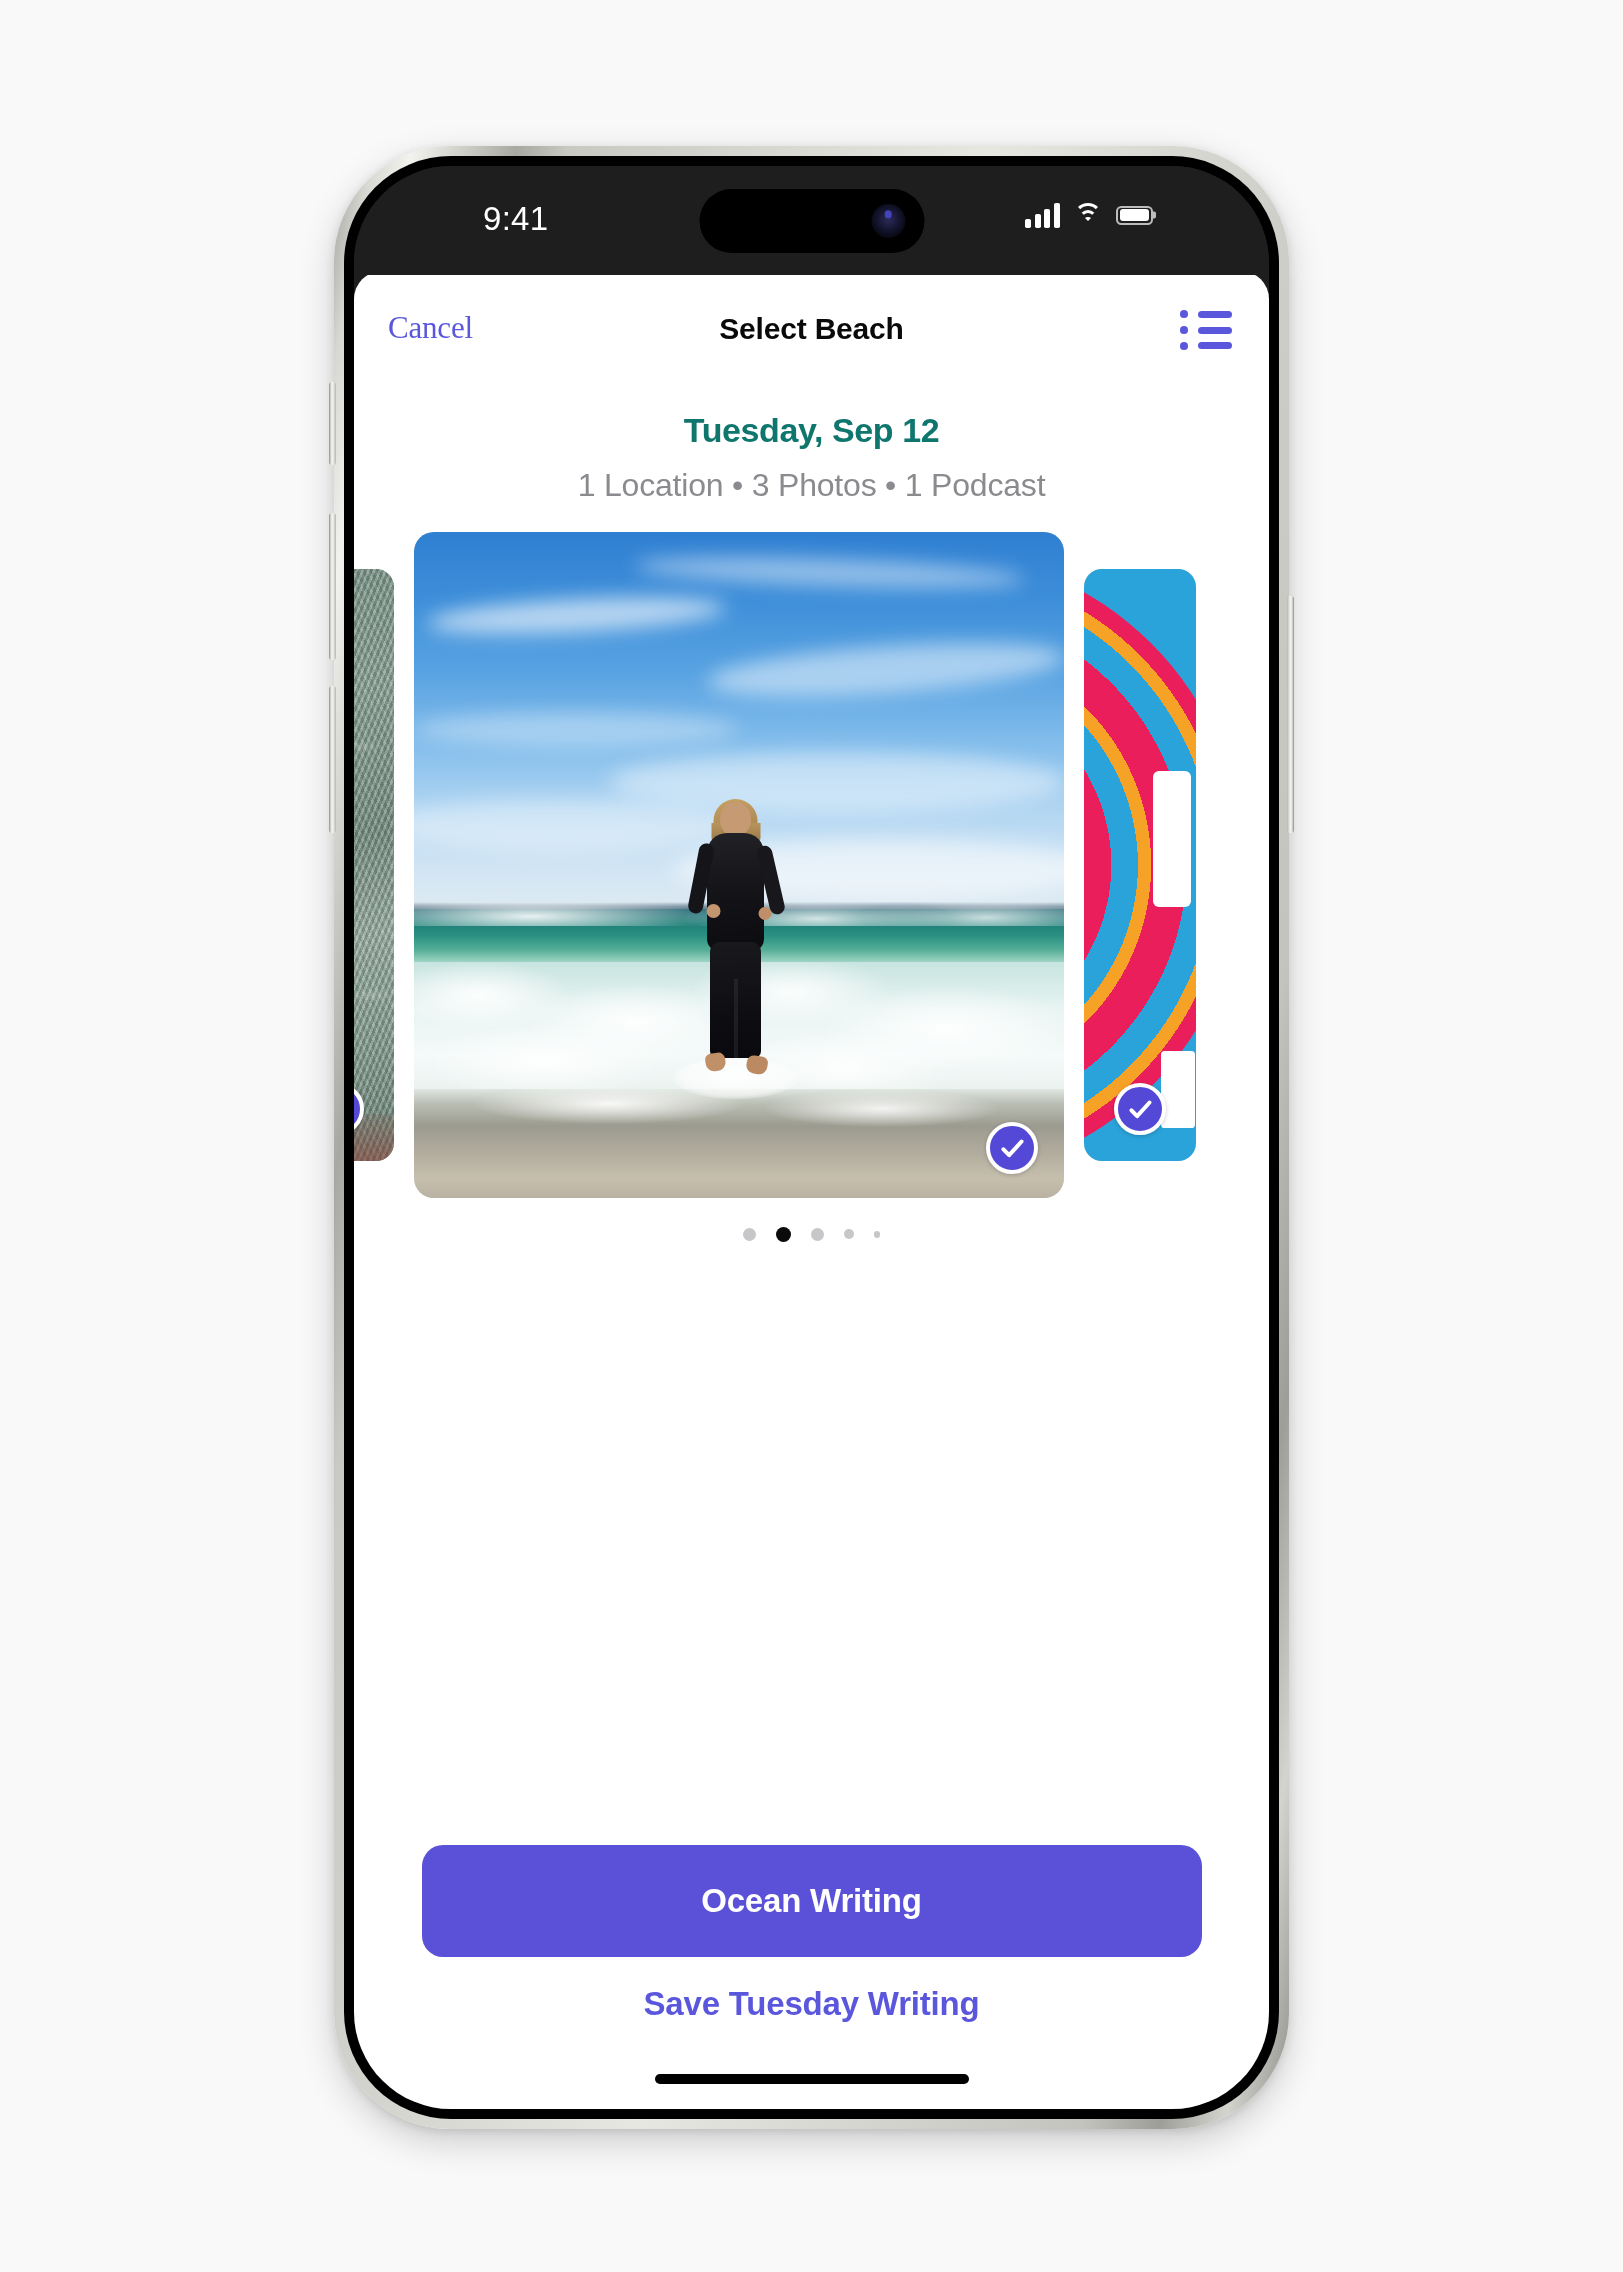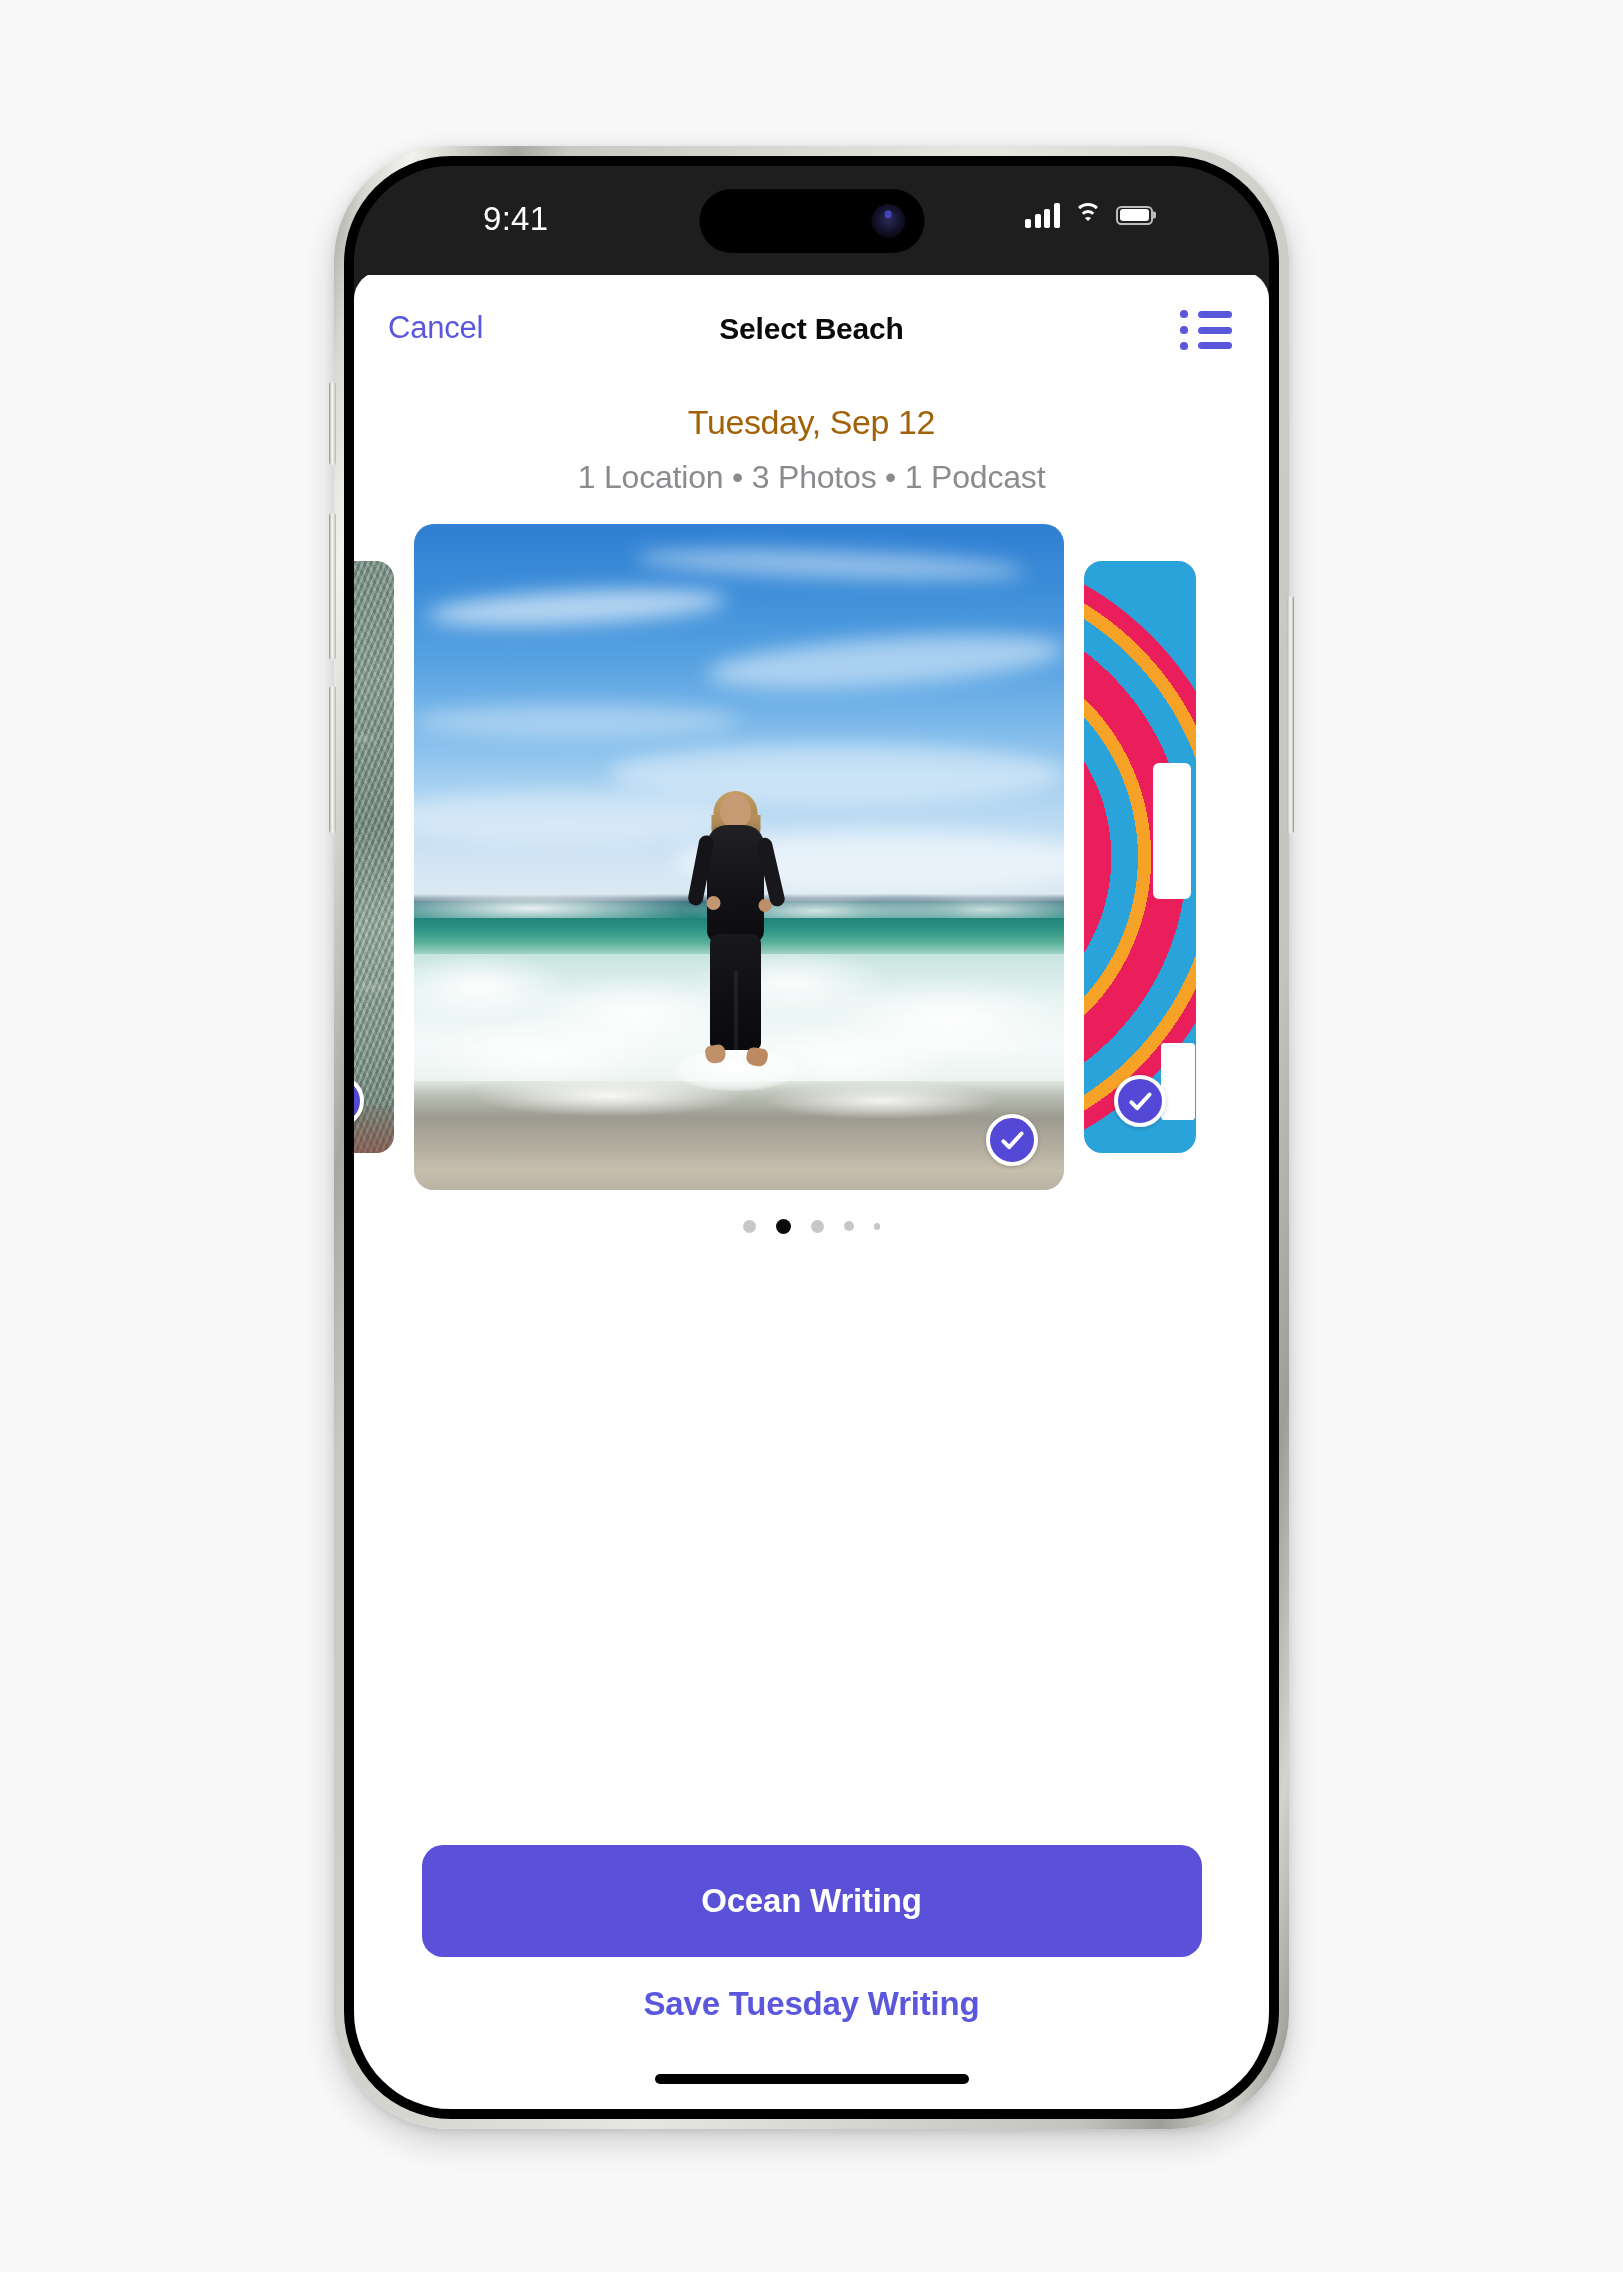--- a/index.html
+++ b/index.html
@@ -155,20 +155,21 @@
     position: relative;
     height: 94px;
   }
   .nav-cancel {
     position: absolute;
     left: 34px; top: 39px;
     font-size: 31px;
     color: #5b57dd;
     letter-spacing: -0.2px;
     cursor: pointer;
+    font-family: Liberation Serif, serif;
   }
   .nav-title {
     position: absolute;
     left: 50%; top: 41px;
     transform: translateX(-50%);
     font-size: 30px;
     font-weight: 700;
     color: #0a0a0a;
     letter-spacing: -0.2px;
     white-space: nowrap;
@@ -207,24 +208,25 @@
     cursor: text;
   }
   .pencil-icon {
     display: inline-block;
     vertical-align: -3.6px;
     margin-left: 8.3px;
     width: 27px; height: 27px;
     cursor: pointer;
   }
   .entry-date {
-    margin-top: 23px;
+    margin-top: 31px;
     font-size: 34px;
-    color: #a16207;
+    color: #0f766e;
     letter-spacing: -0.4px;
+    font-weight: bold;
   }
   .entry-meta {
     margin-top: 16.6px;
     font-size: 32px;
     color: #8b8b8f;
     letter-spacing: -0.2px;
   }
 
   
   .carousel {

